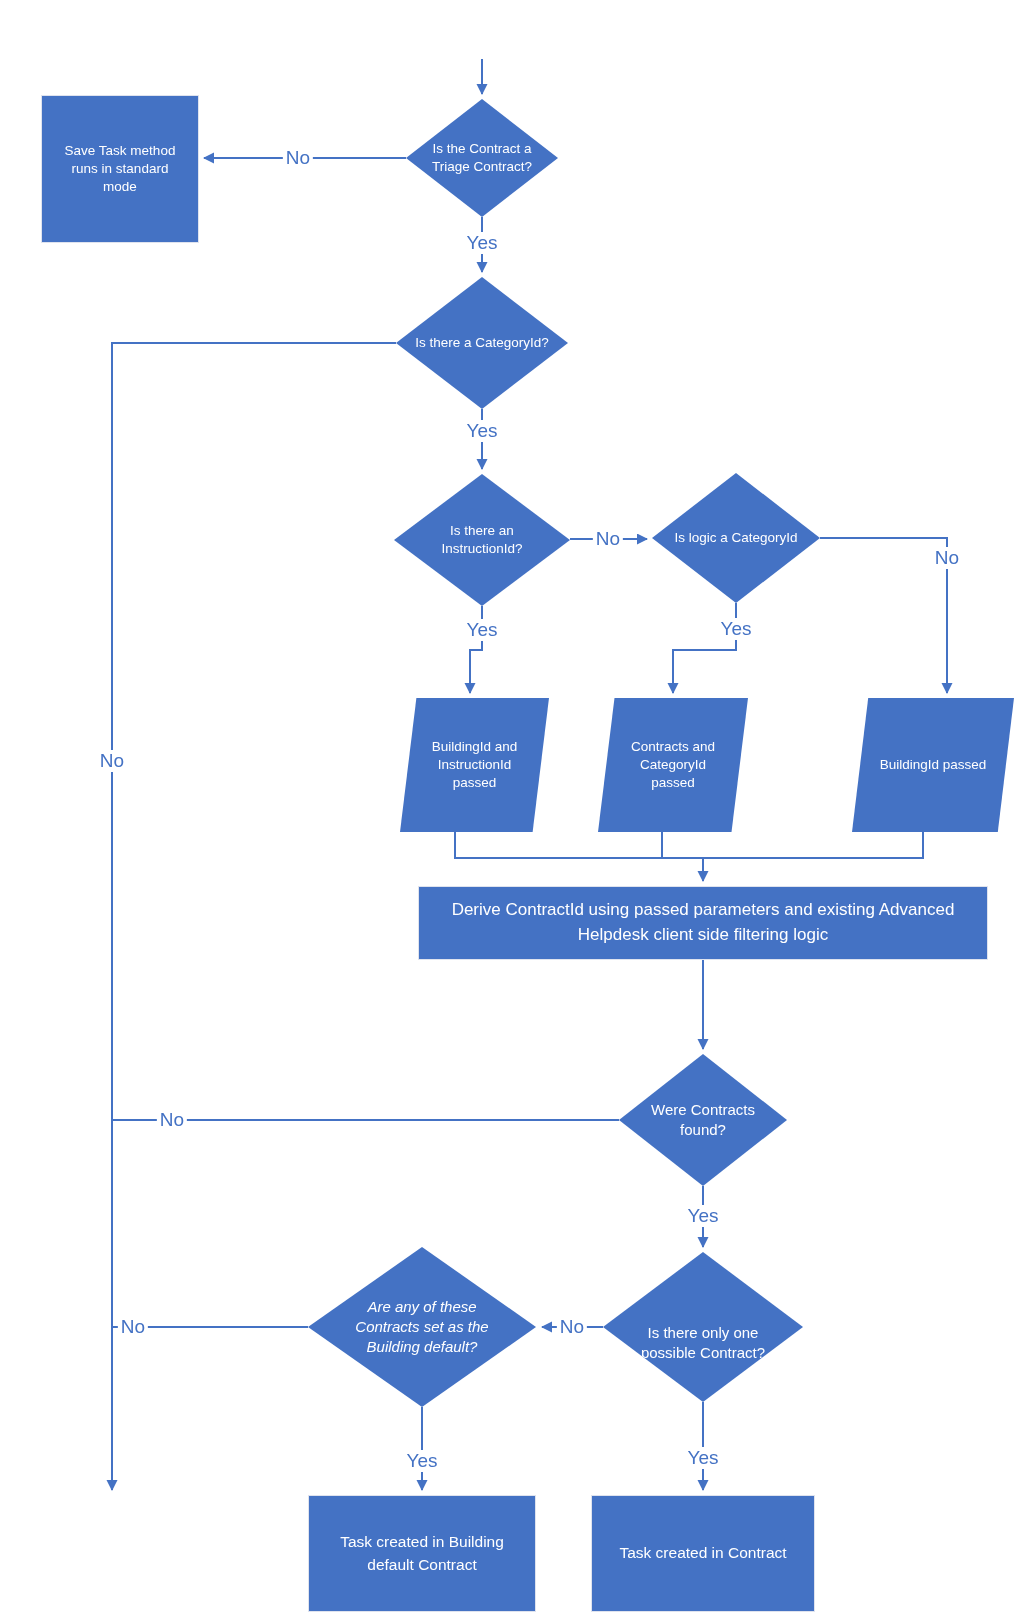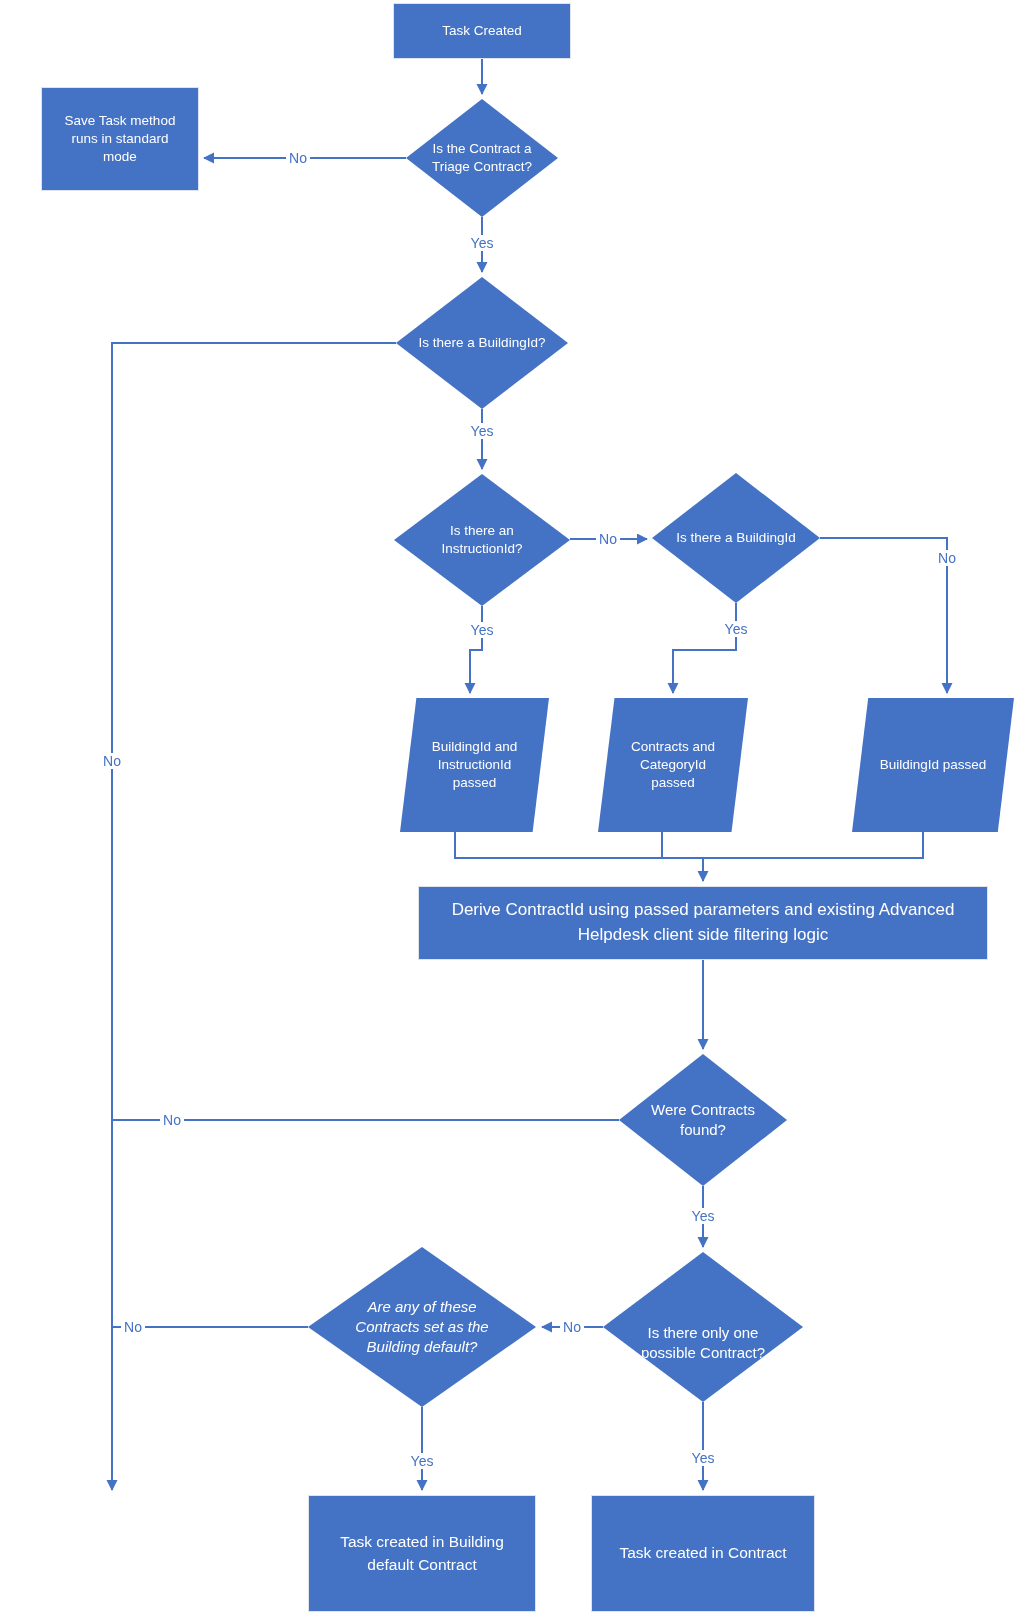--- a/index.html
+++ b/index.html
@@ -15,21 +15,21 @@
   }
   .rect{border:1.5px solid #dfe3ee;box-sizing:border-box;}
   .diamond{clip-path:polygon(50% 0%,100% 50%,50% 100%,0% 50%);justify-content:center;}
   .para{ }
   .big{font-size:17px;line-height:1.45;}
   .mid{font-size:15px;}
   .end{font-size:15.5px;line-height:1.45;}
   .inner{display:block;}
   .elabel{
     position:absolute;z-index:3;transform:translate(-50%,-50%);
-    color:#4472C4;font-size:14px;background:#ffffff;padding:0 3px;white-space:nowrap;
+    color:#4472C4;font-size:19px;background:#ffffff;padding:0 3px;white-space:nowrap;
   }
 </style>
 </head>
 <body>
 
 <div id="canvas">
 
   <svg id="wires" width="1027" height="1612" viewBox="0 0 1027 1612">
     <defs>
       <marker id="arrow" markerUnits="userSpaceOnUse" markerWidth="13" markerHeight="13" refX="10" refY="5.5" orient="auto">
@@ -52,42 +52,39 @@
       <path d="M703,960 V1049" marker-end="url(#arrow)"></path>
       <path d="M619,1120 H112"></path>
       <path d="M703,1186 V1247" marker-end="url(#arrow)"></path>
       <path d="M603,1327 H542" marker-end="url(#arrow)"></path>
       <path d="M308,1327 H112"></path>
       <path d="M422,1407 V1490" marker-end="url(#arrow)"></path>
       <path d="M703,1402 V1490" marker-end="url(#arrow)"></path>
     </g>
   </svg>
 
-  <div class="shape rect" style="left:393px;top:3px;width:178px;height:56px;">
-    <span class="inner">Task Created</span>
-  </div>
 
-  <div class="shape rect" style="left:41px;top:87px;width:158px;height:104px;">
+  <div class="shape rect" style="left:41px;top:95px;width:158px;height:148px;">
     <span class="inner" style="width:120px;">Save Task method runs in standard mode</span>
   </div>
 
   <div class="shape diamond" style="left:406px;top:99px;width:152px;height:118px;">
     <span class="inner" style="width:112px;">Is the Contract a Triage Contract?</span>
   </div>
 
   <div class="shape diamond" style="left:396px;top:277px;width:172px;height:132px;">
-    <span class="inner" style="width:160px;">Is there a BuildingId?</span>
+    <span class="inner" style="width:160px;">Is there a CategoryId?</span>
   </div>
 
   <div class="shape diamond" style="left:394px;top:474px;width:176px;height:132px;">
     <span class="inner" style="width:105px;">Is there an InstructionId?</span>
   </div>
 
   <div class="shape diamond" style="left:652px;top:473px;width:168px;height:130px;">
-    <span class="inner" style="width:160px;">Is there a BuildingId</span>
+    <span class="inner" style="width:160px;">Is logic a CategoryId</span>
   </div>
 
   <div class="shape para" style="left:400px;top:698px;width:149px;height:134px;clip-path:polygon(11% 0,100% 0,89% 100%,0 100%);">
     <span class="inner" style="width:110px;">BuildingId and InstructionId passed</span>
   </div>
 
   <div class="shape para" style="left:598px;top:698px;width:150px;height:134px;clip-path:polygon(11% 0,100% 0,89% 100%,0 100%);">
     <span class="inner" style="width:110px;">Contracts and CategoryId passed</span>
   </div>
 

